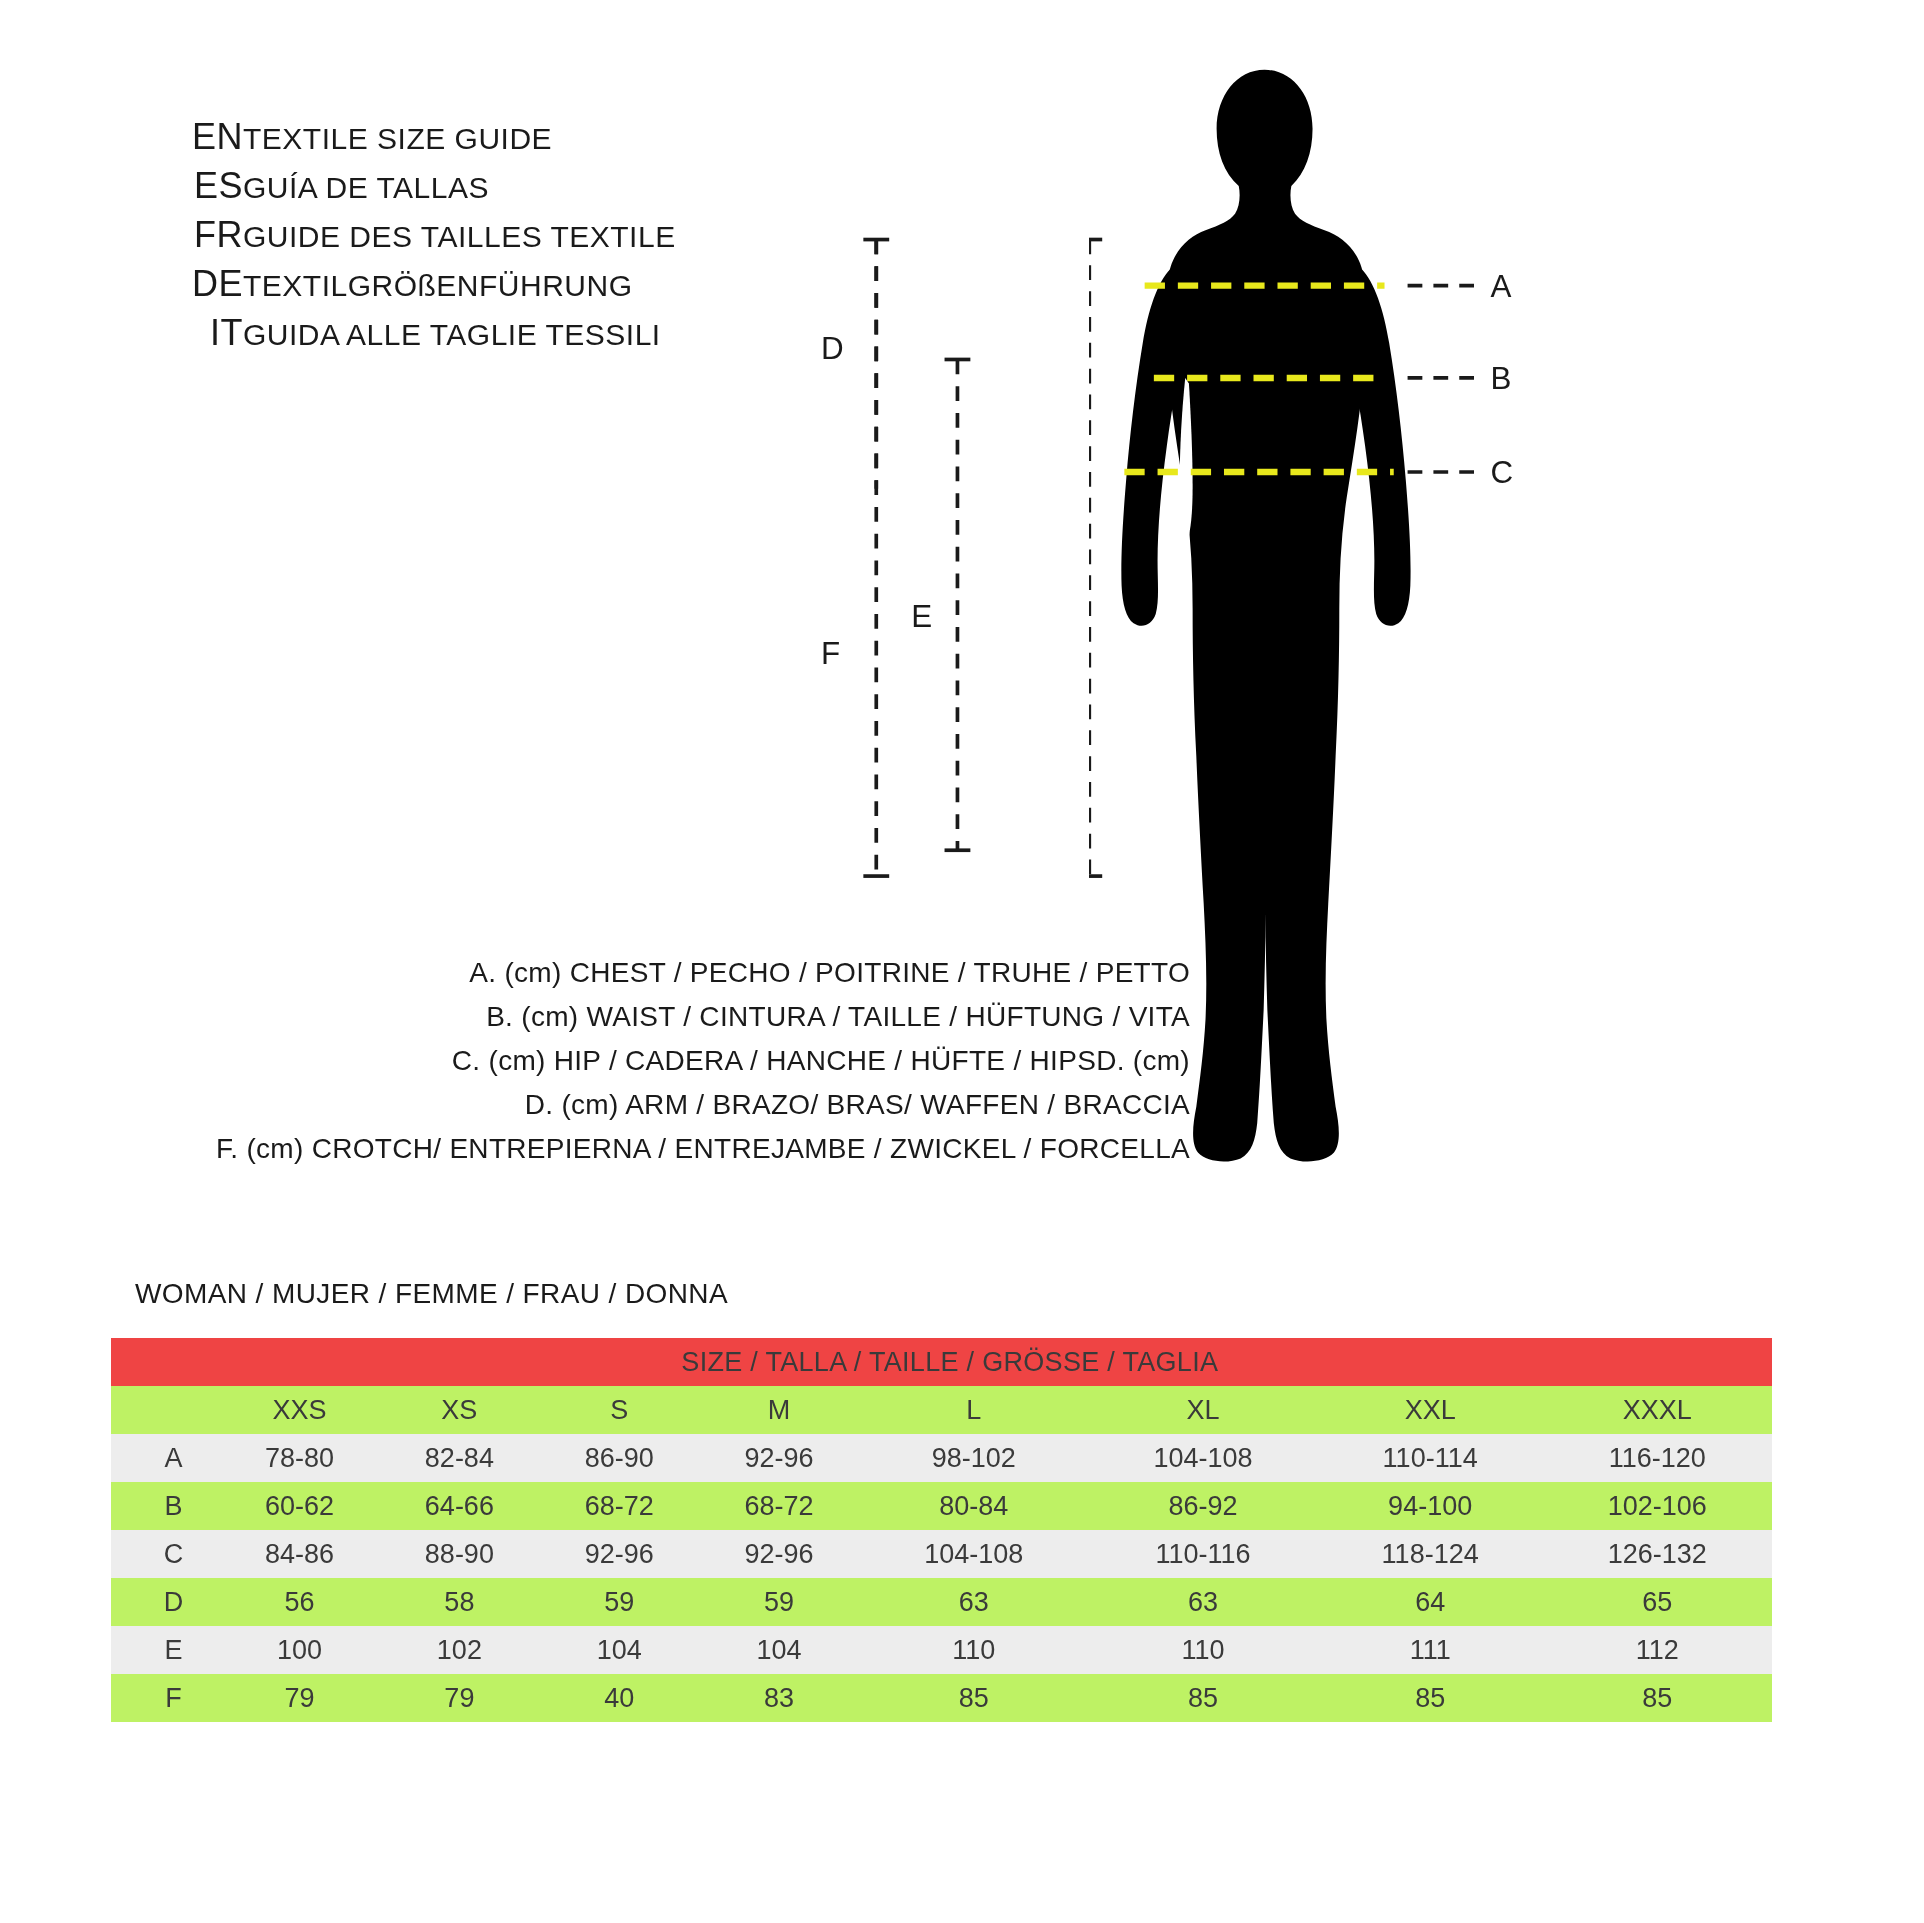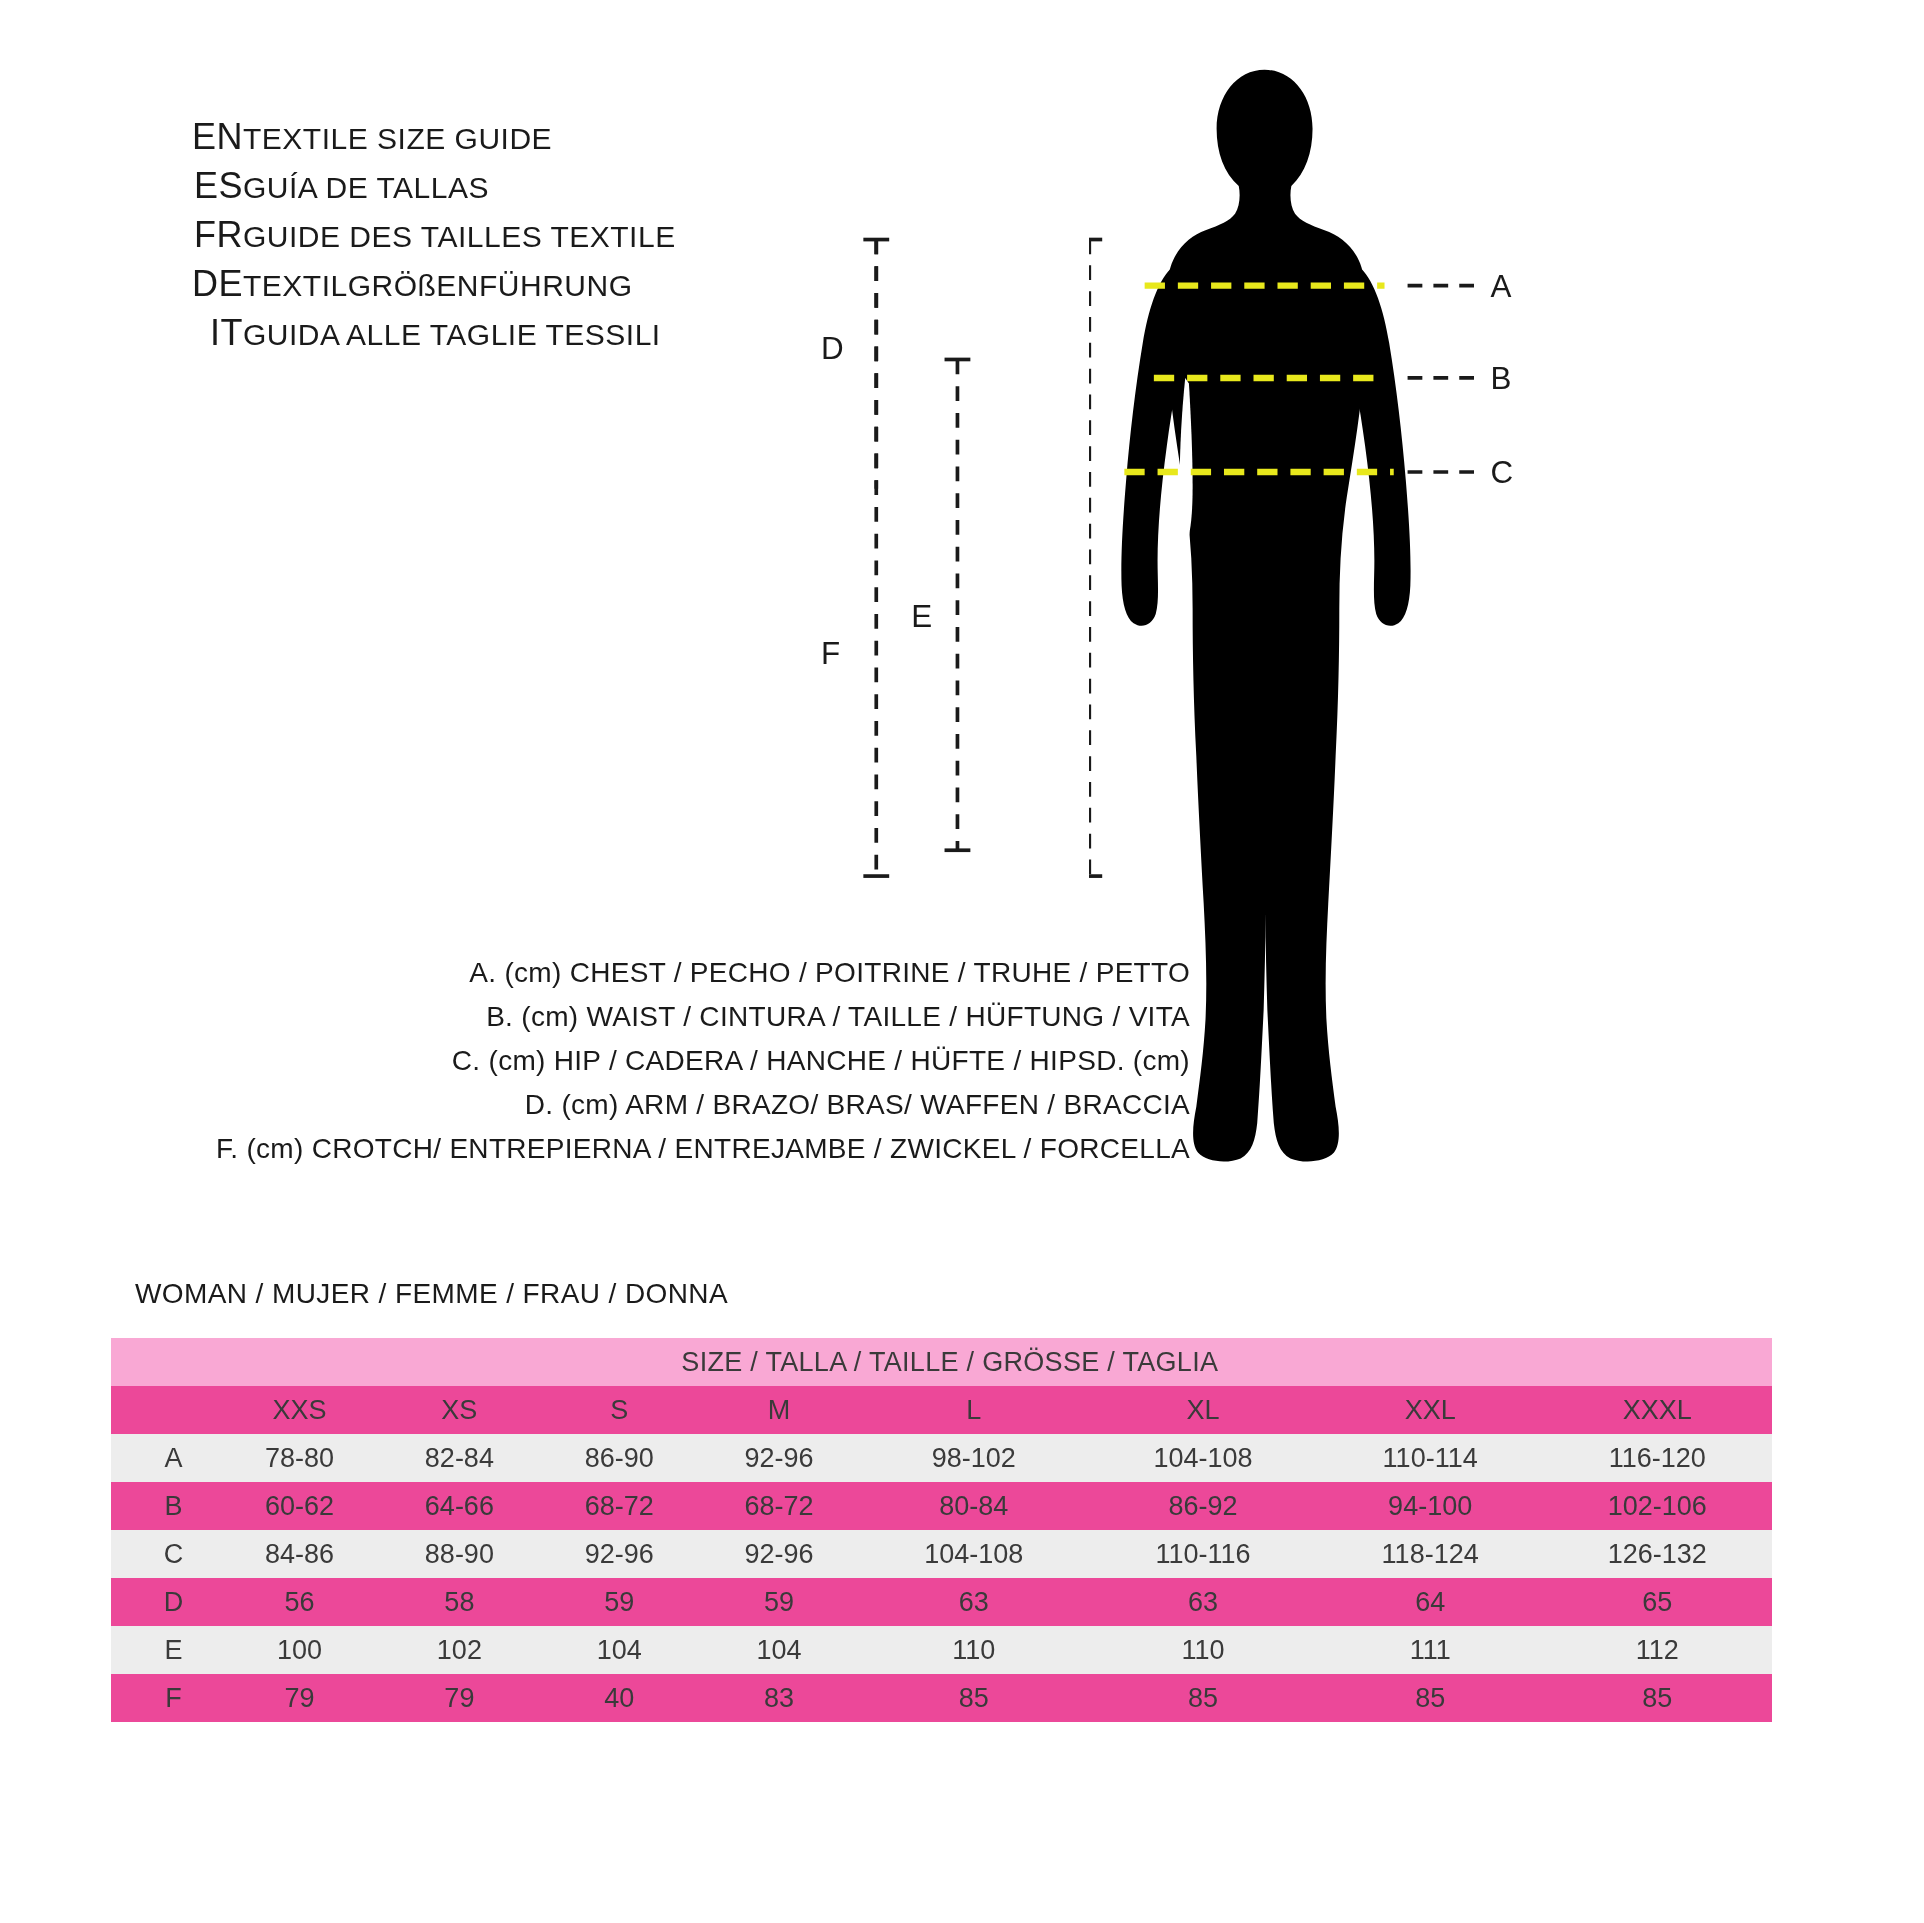--- a/index.html
+++ b/index.html
@@ -77,23 +77,23 @@
     font-size: 27px;
     color: #3a3a3a;
   }
   #size-table td, #size-table th {
     padding: 0;
     height: 48px;
     font-weight: normal;
     text-align: center;
     vertical-align: middle;
   }
-  #size-table tr.band-dark { background: #f9a8d4; }
+  #size-table tr.band-dark { background: #ef4444; }
   #size-table tr.band-light { background: #ededed; }
-  #size-table tr.band-white { background: #ec4899; }
+  #size-table tr.band-white { background: #bef264; }
   .size-head-cell {
     text-align: left;
     padding-left: 16.6px !important;
     font-size: 27px;
     color: #3a3a3a;
     letter-spacing: 0.3px;
   }
   .rowlabel {
     text-align: left;
     padding-left: 16.6px !important;

